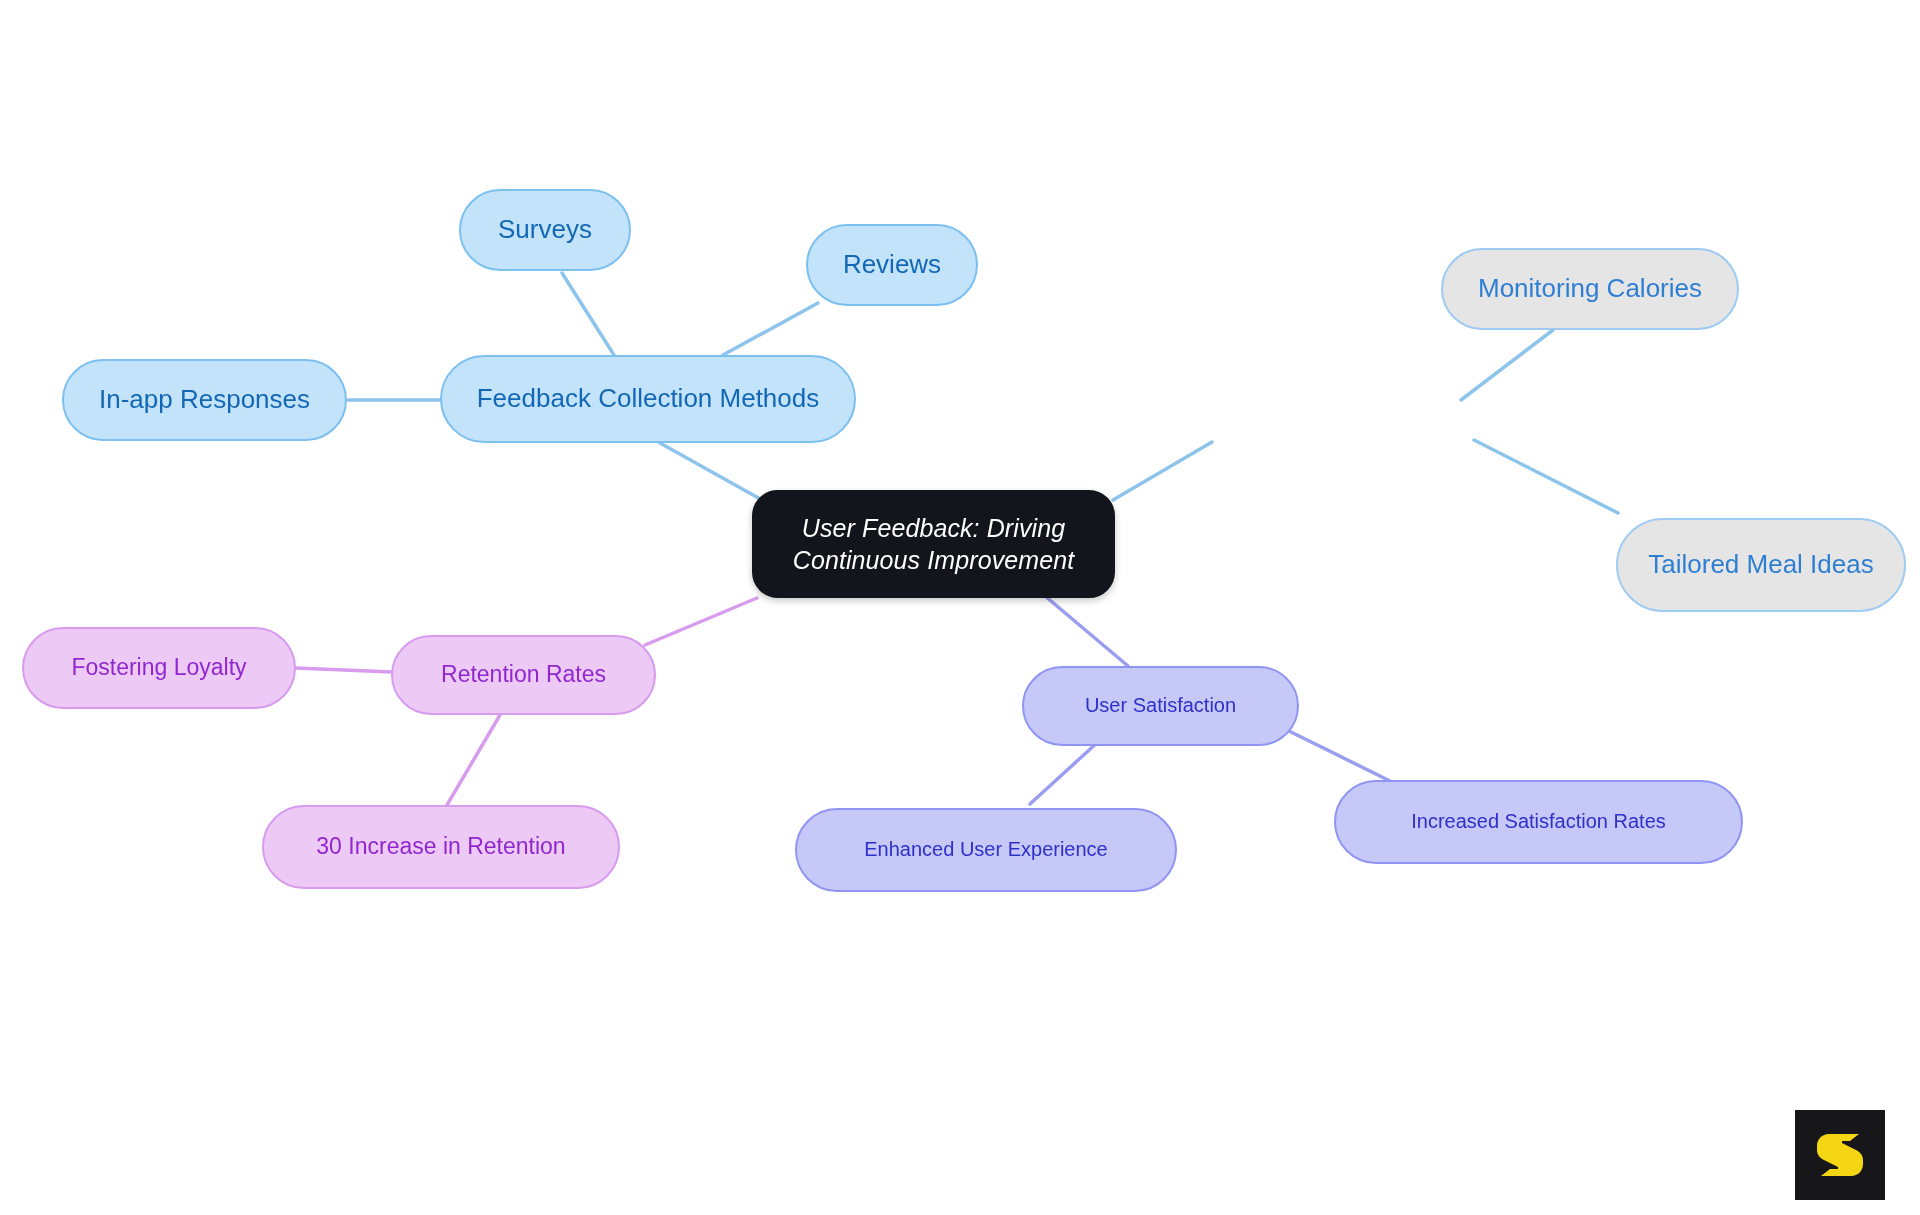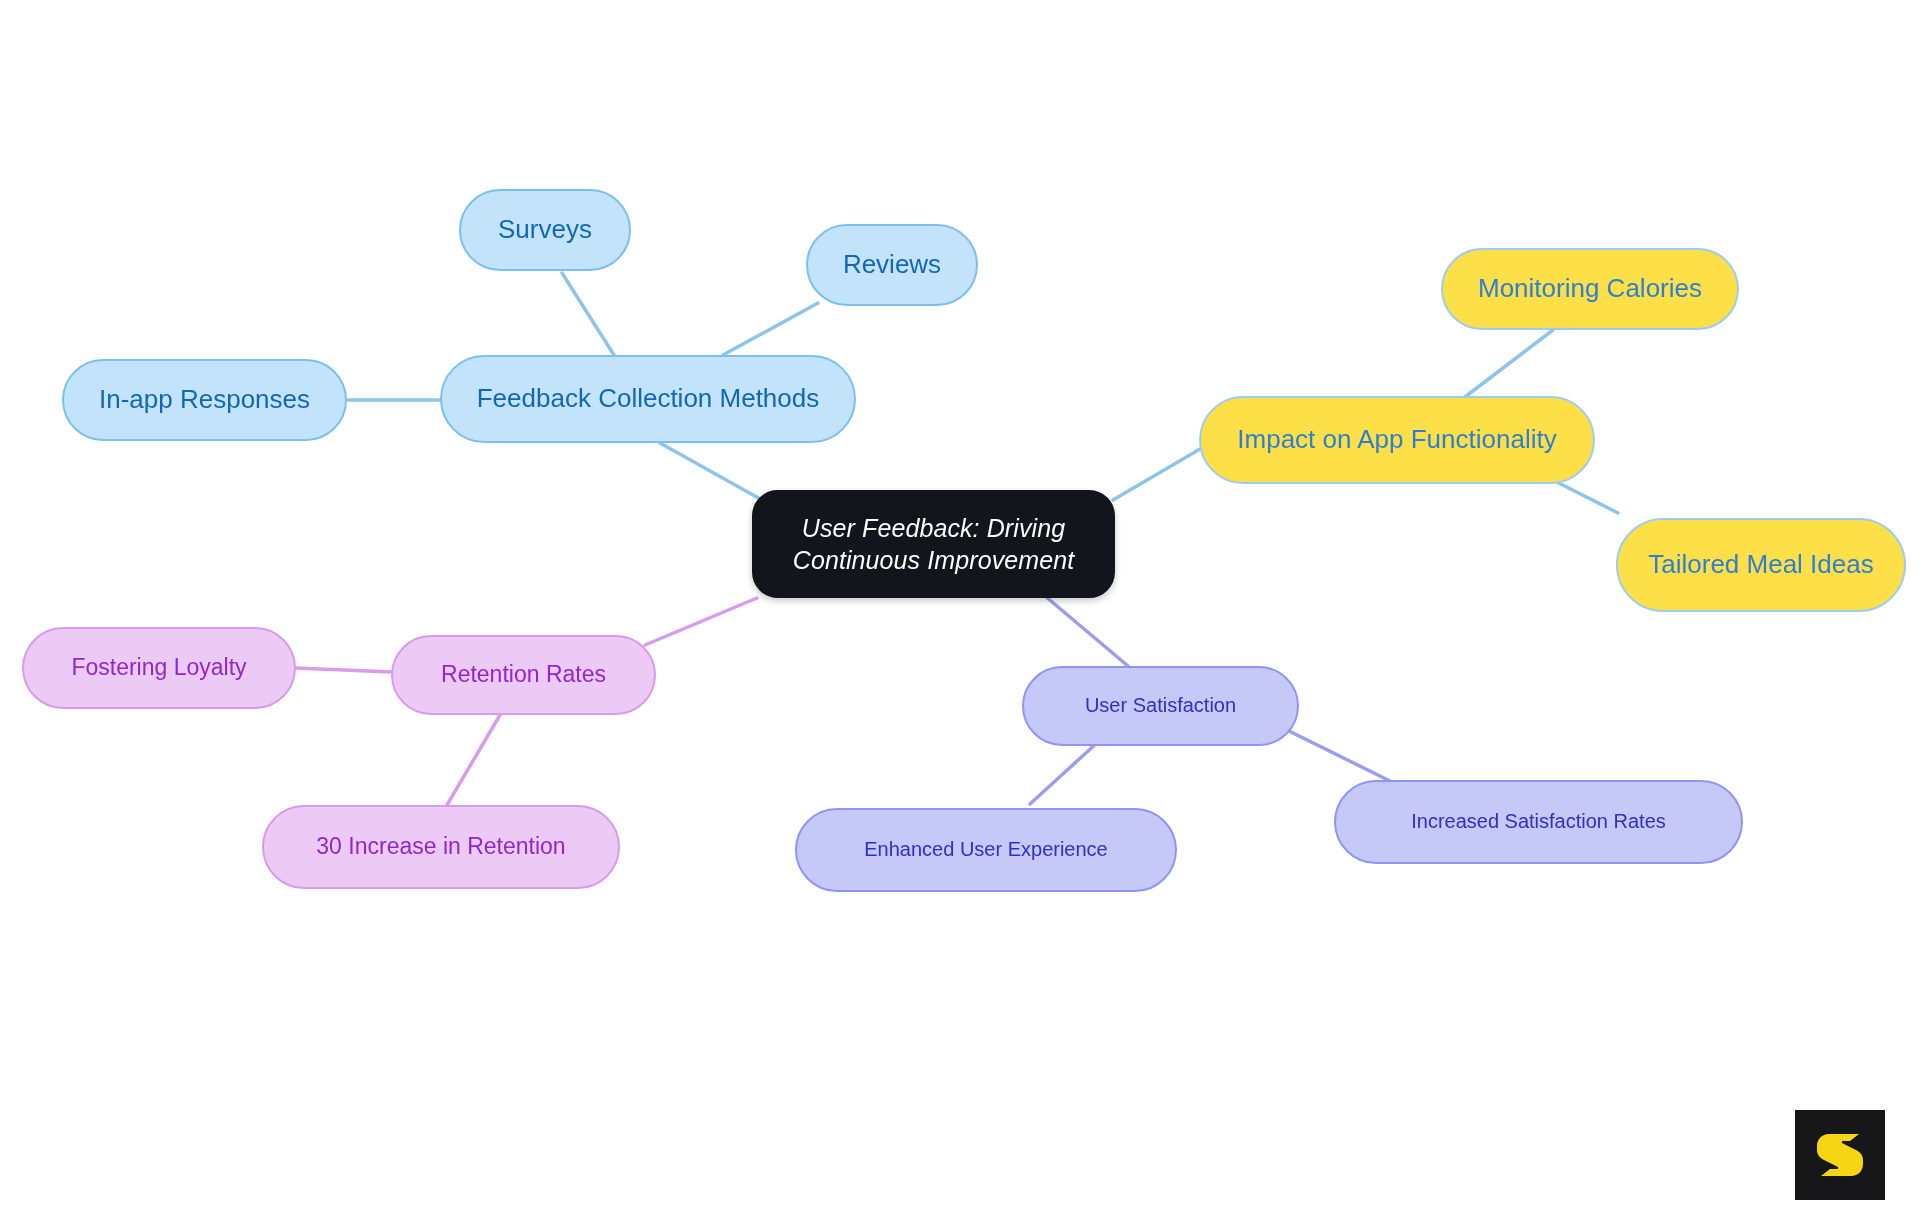--- a/index.html
+++ b/index.html
@@ -61,21 +61,21 @@
 
   
   .node-blue {
     background: #c3e3fb;
     border-color: #7cc0ef;
     color: #1368b5;
     border-radius: 999px;
     font-size: 26px;
   }
   .node-blue-soft {
-    background: #fde047;
+    background: #e5e5e5;
     border-color: #9ecbf3;
     color: #2e7fd4;
     border-radius: 999px;
     font-size: 26px;
   }
 
   
   .node-lavender {
     background: #c6c8f8;
     border-color: #9094f2;
@@ -155,23 +155,20 @@
   </div>
 
   <div class="node node-blue" style="left:440px; top:355px; width:416px; height:88px;text-align:right;">
     <span>Feedback Collection Methods</span>
   </div>
 
   <div class="node node-blue-soft" style="left:1441px; top:248px; width:298px; height:82px;">
     <span>Monitoring Calories</span>
   </div>
 
-  <div class="node node-blue-soft" style="left:1199px; top:396px; width:396px; height:88px;">
-    <span>Impact on App Functionality</span>
-  </div>
 
   <div class="node node-blue-soft" style="left:1616px; top:518px; width:290px; height:94px;">
     <span>Tailored Meal Ideas</span>
   </div>
 
   <div class="node node-lavender" style="left:1022px; top:666px; width:277px; height:80px;">
     <span>User Satisfaction</span>
   </div>
 
   <div class="node node-lavender" style="left:795px; top:808px; width:382px; height:84px;">

